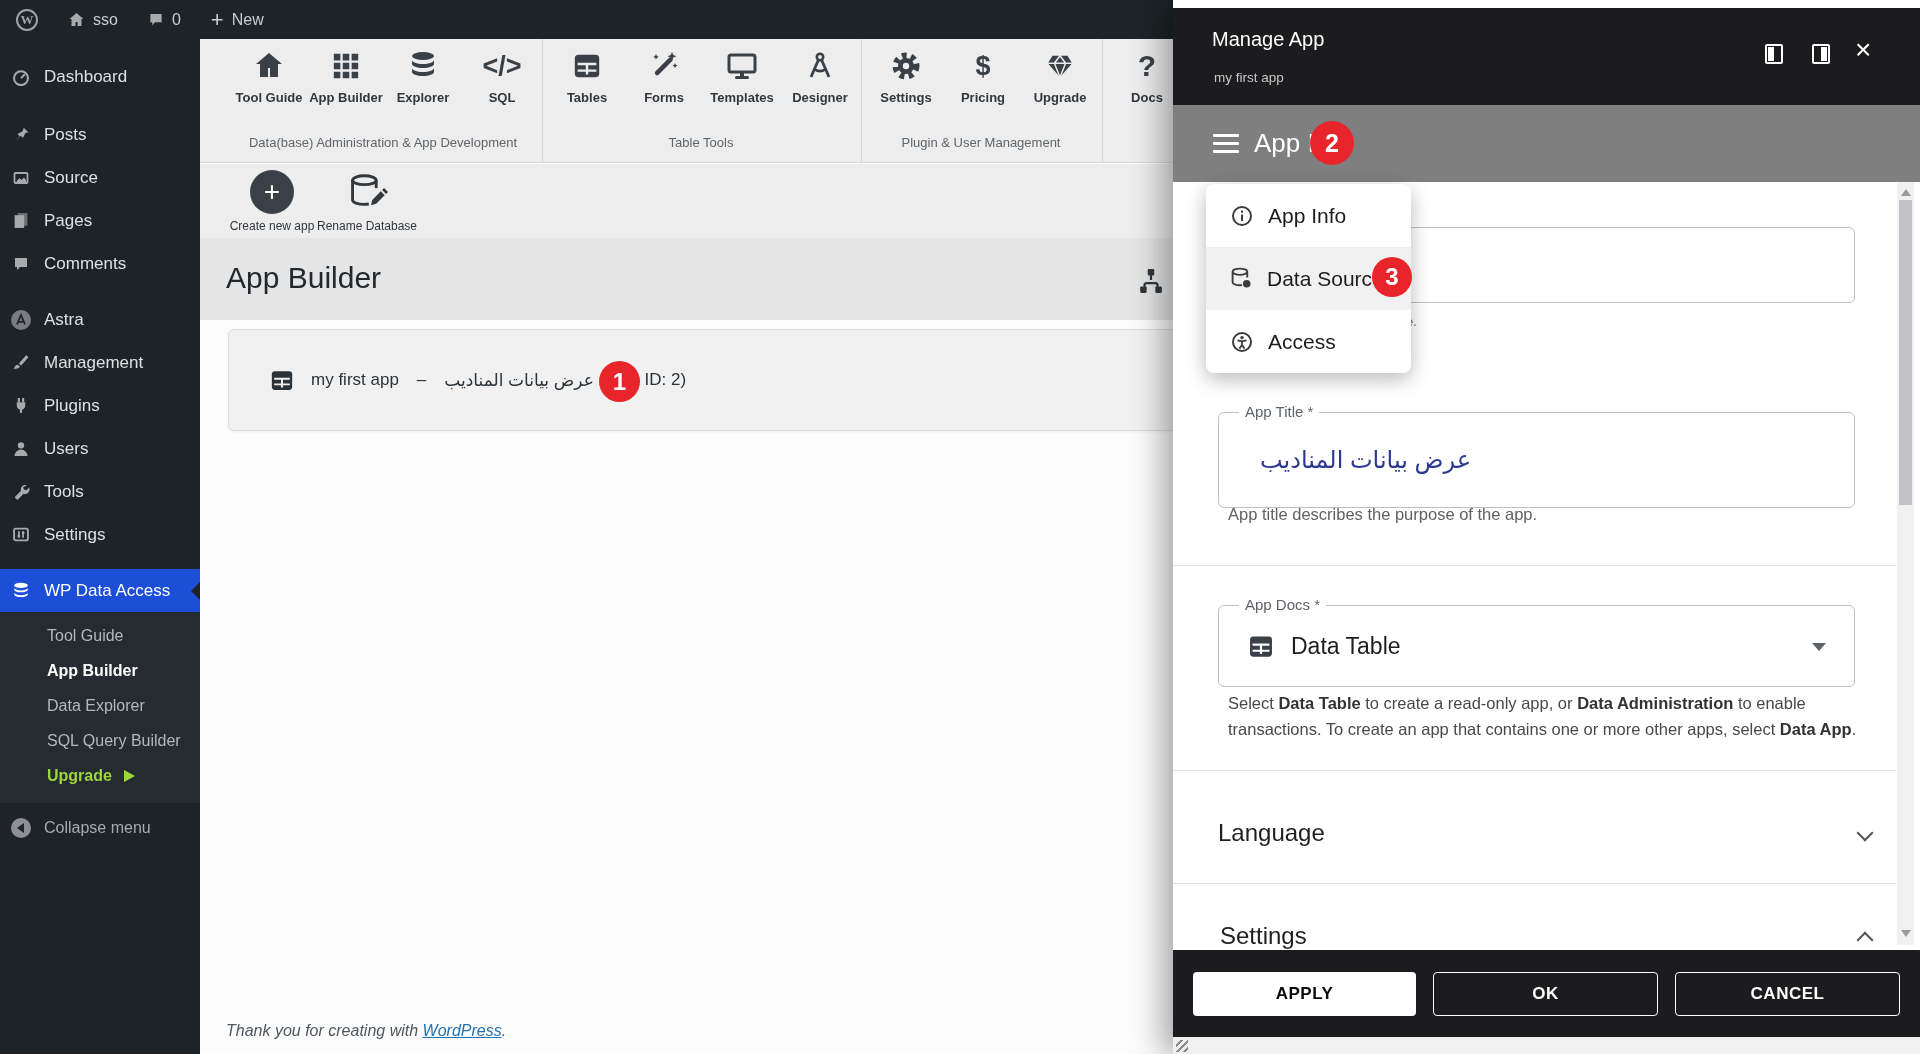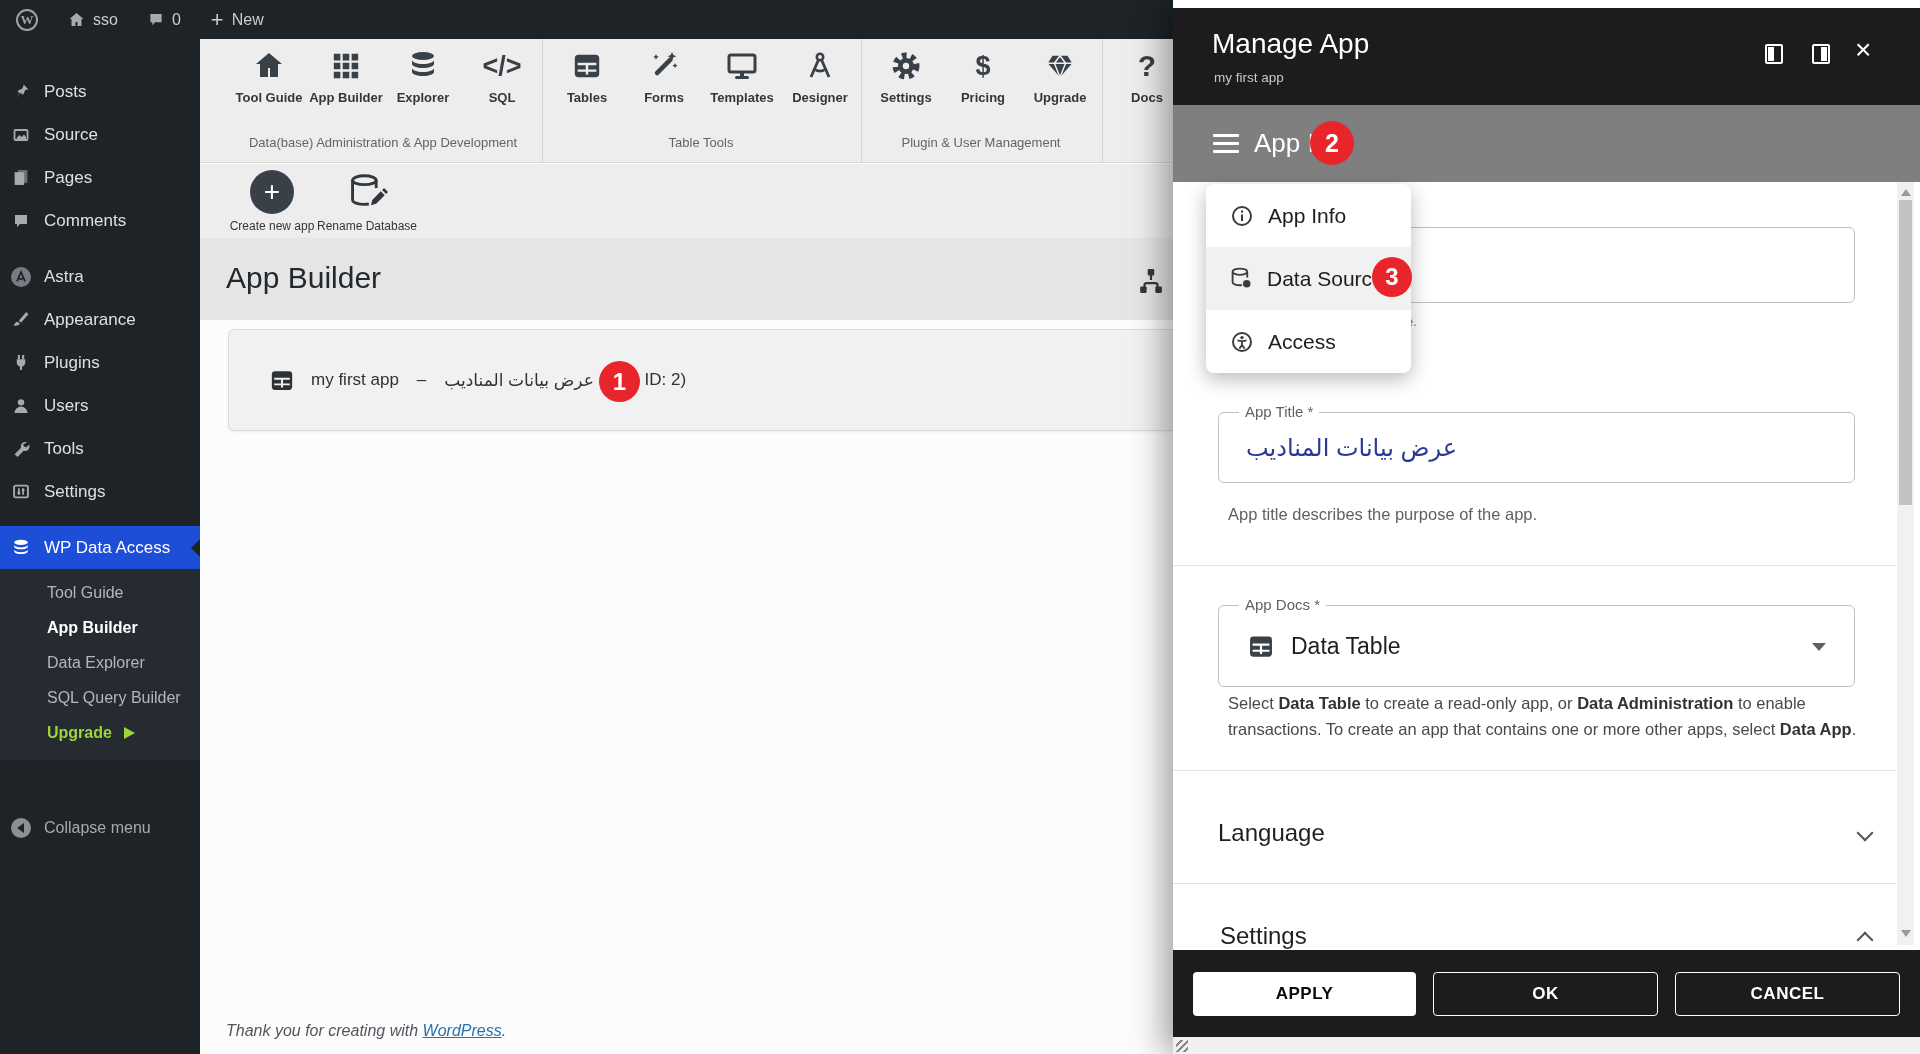--- a/index.html
+++ b/index.html
@@ -73,21 +73,21 @@
     display:flex;align-items:center;justify-content:center;z-index:40}
   #badge1{left:370px;top:31px;width:41px;height:41px;font-size:24px}
   #badge2{left:137px;top:16px;width:44px;height:44px;font-size:25px;z-index:10}
   #badge3{left:166px;top:73px;width:40px;height:40px;font-size:24px}
 
   
   #panel{position:absolute;left:1173px;top:0;width:747px;height:1054px;background:#fff;
     box-shadow:-10px 0 30px rgba(0,0,0,.35)}
   #panel-topstrip{position:absolute;left:0;top:0;width:100%;height:8px;background:#fff}
   #panel-header{position:absolute;left:0;top:8px;width:100%;height:97px;background:#1c1c1e;color:#fff}
-  #panel-title{position:absolute;left:39px;top:20px;font-size:28px}
+  #panel-title{position:absolute;left:39px;top:20px;font-size:20px}
   #panel-subtitle{position:absolute;left:41px;top:62px;font-size:13.5px;color:#c8c8c8}
   .winbtn{position:absolute;top:36px;width:18px;height:20px;border:2px solid #fff;border-radius:2px;cursor:pointer}
   .winbtn i{position:absolute;top:1px;bottom:1px;width:6px;background:#fff}
   #winbtn-left{left:592px}#winbtn-left i{left:1px}
   #winbtn-right{left:639px}#winbtn-right i{right:1px}
   #panel-close{position:absolute;left:682px;top:26px;font-size:28px;color:#fff;cursor:pointer}
 
   #graybar{position:absolute;left:0;top:105px;width:100%;height:77px;background:#7f7f7f;color:#fff}
   #hamburger{position:absolute;left:40px;top:29px;cursor:pointer}
   #hamburger span{display:block;width:26px;height:3px;background:#fff;margin-bottom:5px;border-radius:1px}
@@ -99,21 +99,21 @@
   .mlabel{position:absolute;top:-10px;left:20px;background:#fff;padding:0 6px;font-size:15px;color:#5f6368}
   #field-hidden{left:45px;top:45px;width:637px;height:76px}
   #hidden-frag{position:absolute;left:233px;top:132px;font-size:13px;color:#777}
 
   #menu{position:absolute;left:33px;top:2px;width:205px;background:#fff;border-radius:8px;
     box-shadow:0 6px 20px rgba(0,0,0,.28);z-index:30;overflow:visible}
   .menu-item{height:63px;display:flex;align-items:center;gap:14px;padding-left:24px;font-size:21px;
     color:#1d1d1d;cursor:pointer;position:relative}
   .menu-item.hl{background:#f1f1f1}
 
-  #field-title{left:45px;top:230px;width:637px;height:71px;display:flex;align-items:center;padding-left:27px}
+  #field-title{left:45px;top:230px;width:637px;height:96px;display:flex;align-items:center;padding-left:41px}
   #title-value{font-size:24px;color:#2b3990}
   #title-helper{position:absolute;left:55px;top:323px;font-size:16.5px;color:#616161}
 
   .pdiv{position:absolute;left:0;width:723px;height:1px;background:#e3e3e3}
   #pdiv1{top:383px}#pdiv2{top:588px}#pdiv3{top:701px}
 
   #field-type{left:45px;top:423px;width:637px;height:82px;display:flex;align-items:center;gap:16px;
     padding-left:28px;cursor:pointer}
   #type-value{font-size:23px;color:#1d1d1d}
   .select-caret{position:absolute;right:28px;top:50%;margin-top:-3px;width:0;height:0;
@@ -169,20 +169,27 @@
       <span>0</span>
     </span>
     <span class="ab-item">
       <span style="font-size:22px;line-height:14px">+</span>
       <span>New</span>
     </span>
   </div>
 
   <div id="sidebar">
     <div style="height:16px"></div>
+    <div class="mi">
+      <svg width="20" height="18" viewBox="0 0 16 16">
+          <circle cx="8" cy="9" r="6.2" fill="none" stroke="#a7aaad" stroke-width="1.8"></circle>
+          <path d="M8 9l3.4-3.4" stroke="#a7aaad" stroke-width="1.8"></path>
+        </svg>
+      <span>Dashboard</span>
+    </div>
     <div class="gap15"></div>
     <div class="mi">
       <svg width="18" height="18" viewBox="0 0 16 16">
           <path fill="#a7aaad" d="M10.5 1.5l4 4-2.6.8-2.2 4.4-2-2L3 13.5 6.8 9l-2-2 4.4-2.2z"></path>
         </svg>
       <span>Posts</span>
     </div>
     <div class="mi">
       <svg width="18" height="16" viewBox="0 0 16 16">
           <rect x="1.5" y="3" width="13" height="10" rx="1" fill="none" stroke="#a7aaad" stroke-width="1.8"></rect>
@@ -208,21 +215,21 @@
       <svg width="20" height="20" viewBox="0 0 16 16">
           <circle cx="8" cy="8" r="8" fill="#787c82"></circle>
           <path d="M4.8 11.5 8 4l3.2 7.5M6.5 9.5h3" stroke="#1d2327" stroke-width="1.4" fill="none"></path>
         </svg>
       <span>Astra</span>
     </div>
     <div class="mi">
       <svg width="18" height="17" viewBox="0 0 16 16">
           <path fill="#a7aaad" d="M13 1 6 9l2 2 7-8zM5 10c-2 0-3 2-4 4 2 0 5 0 6-2z"></path>
         </svg>
-      <span>Appearance</span>
+      <span>Management</span>
     </div>
     <div class="mi">
       <svg width="18" height="17" viewBox="0 0 16 16">
           <path d="M6 1v4M10 1v4" stroke="#a7aaad" stroke-width="2"></path>
           <path fill="#a7aaad" d="M4 5h8v3a4 4 0 0 1-8 0z"></path>
           <path d="M8 11v4" stroke="#a7aaad" stroke-width="2"></path>
         </svg>
       <span>Plugins</span>
     </div>
     <div class="mi">

